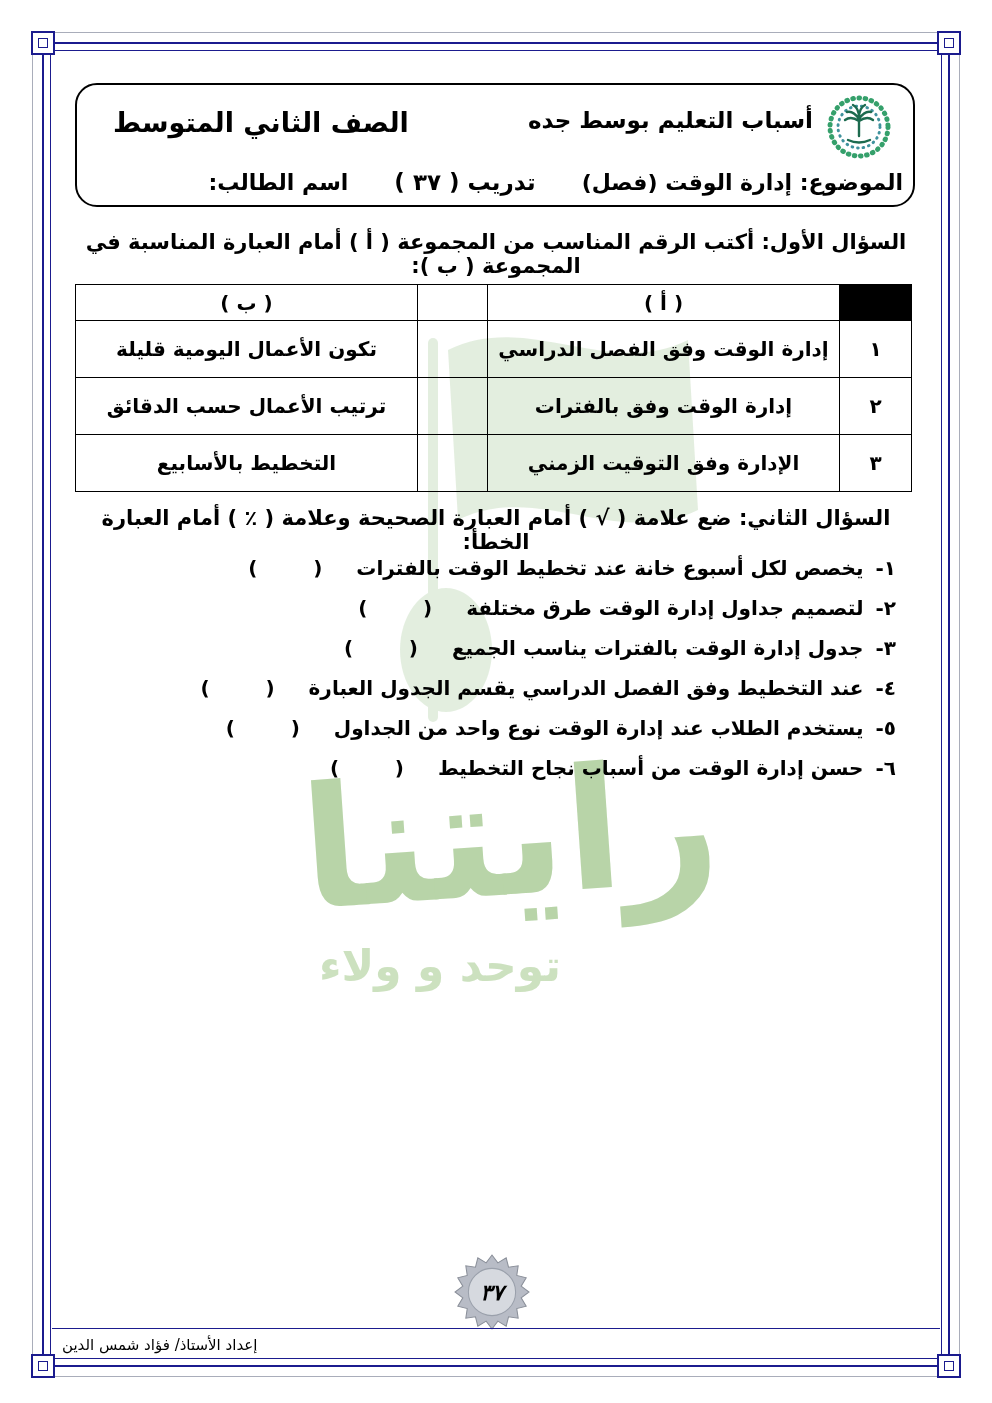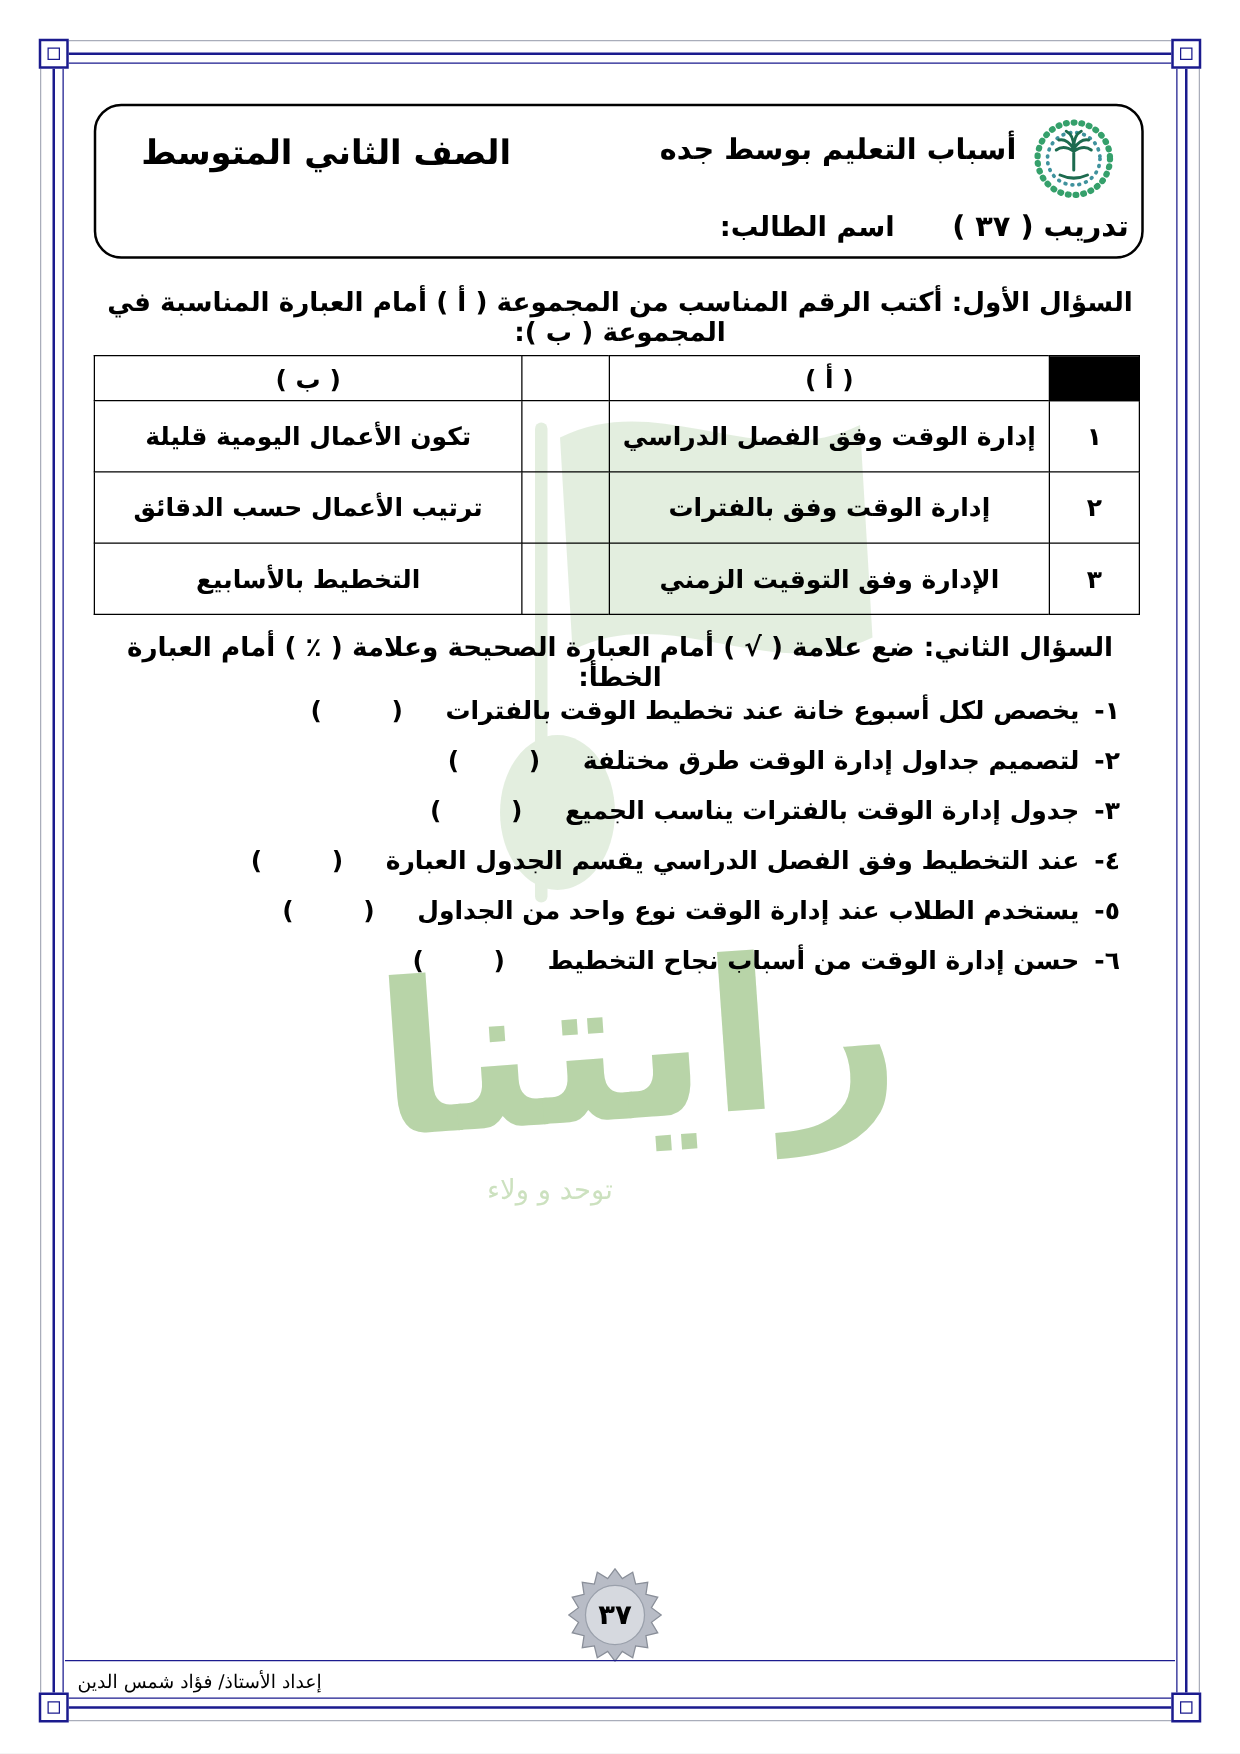--- a/index.html
+++ b/index.html
@@ -13,21 +13,21 @@
   .frame-inner{position:absolute;left:50px;top:50px;right:50px;bottom:44px;border:1px solid #1b1b8e;}
   .corner{position:absolute;width:20px;height:20px;background:#fff;border:2px solid #1b1b8e;z-index:3;}
   .corner::after{content:"";position:absolute;left:5px;top:5px;right:5px;bottom:5px;border:1px solid #1b1b8e;}
   .corner.tl{left:31px;top:31px;} .corner.tr{right:31px;top:31px;}
   .corner.bl{left:31px;bottom:25px;} .corner.br{right:31px;bottom:25px;}
   
   .wm{position:absolute;z-index:0;pointer-events:none;}
   .wm-flag{left:388px;top:320px;opacity:.17;}
   .wm-main{left:240px;top:752px;width:540px;text-align:center;font-size:168px;font-weight:bold;
            color:#7fb262;opacity:.55;transform:rotate(-4deg);line-height:1;}
-  .wm-sub{left:290px;top:940px;width:300px;text-align:center;font-size:22px;font-weight:normal;
+  .wm-sub{left:290px;top:940px;width:300px;text-align:center;font-size:44px;font-weight:bold;
           color:#a3c98b;opacity:.55;letter-spacing:6px;}
   
   .header-box{position:absolute;left:75px;top:83px;width:836px;height:120px;border:2.5px solid #000;
               border-radius:22px;z-index:2;background:transparent;}
   .logo{position:absolute;right:18px;top:6px;width:72px;height:72px;}
   .office{position:absolute;right:100px;top:22px;font-size:23px;font-weight:bold;direction:rtl;}
   .grade{position:absolute;left:36px;top:22px;font-size:27px;font-weight:bold;direction:rtl;}
   .subject-row{position:absolute;right:6px;left:6px;bottom:10px;display:flex;direction:rtl;
                gap:46px;align-items:baseline;font-size:22px;font-weight:bold;padding-right:4px;}
   .subject-row .heavy{font-size:23px;}
@@ -45,21 +45,21 @@
   .c-num{width:72px;} .c-a{width:352px;} .c-blank{width:70px;} .c-b{width:342px;}
   .cell-dark{background:#000;}
   
   .q2-items{position:absolute;right:96px;left:80px;top:556px;direction:rtl;z-index:2;}
   .q2-item{display:flex;direction:rtl;gap:12px;align-items:baseline;height:40px;
            font-size:20px;font-weight:bold;}
   .q2-item .blank{white-space:pre;margin-right:22px;}
   
   .badge{position:absolute;left:454px;top:1254px;width:76px;height:76px;z-index:2;}
   .badge-num{position:absolute;left:0;top:0;width:76px;height:76px;display:flex;align-items:center;
-             justify-content:center;font-size:22px;font-weight:bold;}
+             justify-content:center;font-size:22px;font-weight:bold;font-style:italic;}
   
   .footer-line{position:absolute;left:52px;right:52px;top:1328px;border-top:1.5px solid #1b1b8e;z-index:2;}
   .footer-text{position:absolute;top:1336px;font-size:15px;direction:rtl;z-index:2;}
   .footer-right{right:62px;}
   .footer-left{left:62px;}
 </style>
 </head>
 <body>
 
 <div class="page">
@@ -83,20 +83,21 @@
   <div class="header-box">
     <svg class="logo" viewBox="0 0 72 72">
       <circle cx="36" cy="36" r="29" fill="none" stroke="#35a06b" stroke-width="5" stroke-dasharray="0.6 5.6" stroke-linecap="round"></circle>
       <circle cx="36" cy="36" r="21" fill="none" stroke="#1d7f8c" stroke-width="3" stroke-dasharray="0.6 5" stroke-linecap="round" opacity="0.85"></circle>
       <path d="M36 45 L36 30 M36 30 C30 26 26 26 22 29 M36 30 C42 26 46 26 50 29 M36 28 C32 22 28 20 24 21 M36 28 C40 22 44 20 48 21 M36 27 C36 20 34 16 30 14 M36 27 C36 20 38 16 42 14" stroke="#1d6b4f" stroke-width="2.4" fill="none" stroke-linecap="round"></path>
       <path d="M25 49 Q36 54 47 49" stroke="#1d6b4f" stroke-width="2.4" fill="none" stroke-linecap="round"></path>
     </svg>
     <div class="office">أسباب التعليم بوسط جده</div>
     <div class="grade">الصف الثاني المتوسط</div>
     <div class="subject-row">
+      <span>الموضوع: إدارة الوقت (فصل)</span>
       <span class="heavy">تدريب ( ٣٧ )</span>
       <span>اسم الطالب:</span>
     </div>
   </div>
 
   <div class="q-title q1-title">السؤال الأول: أكتب الرقم المناسب من المجموعة ( أ ) أمام العبارة المناسبة في المجموعة ( ب ):</div>
 
   <table class="match-table" dir="rtl">
     <colgroup>
         <col class="c-num">

